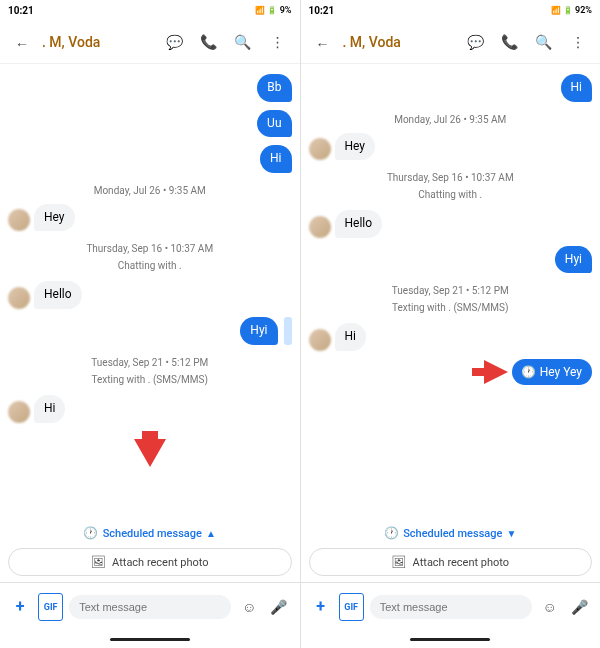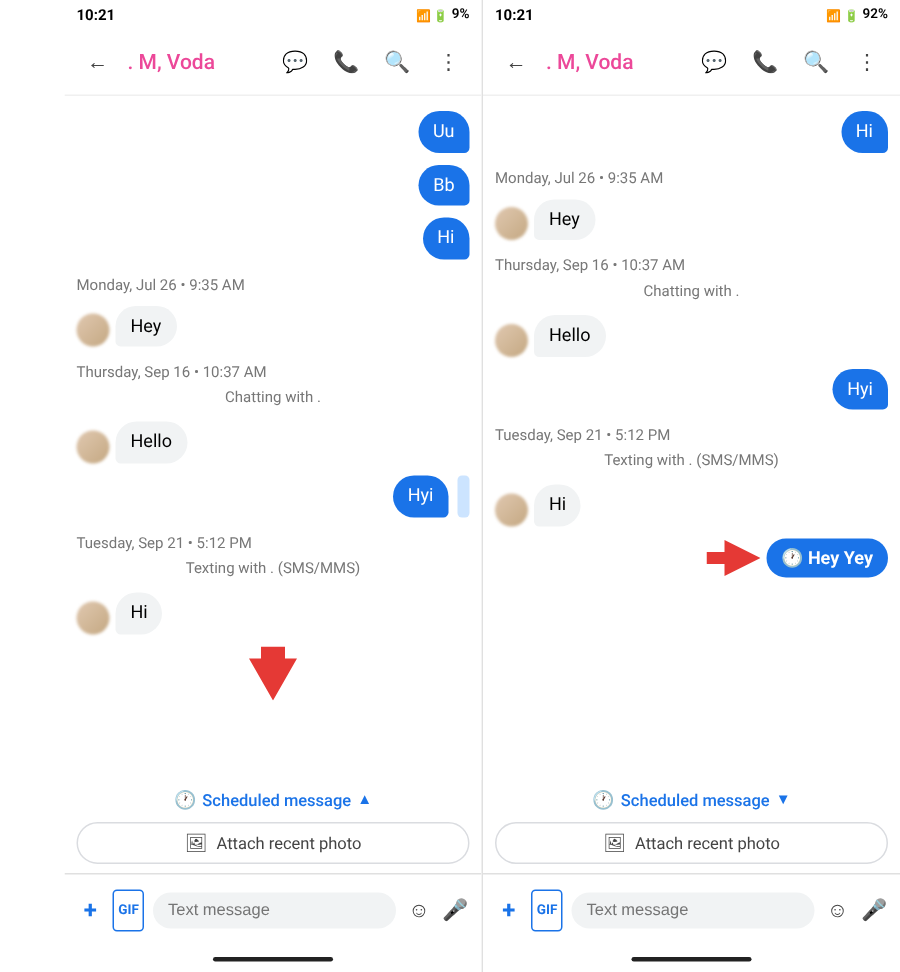--- a/index.html
+++ b/index.html
@@ -10,21 +10,20 @@
       background: #fff;
       display: flex;
       flex-direction: column;
       overflow: hidden;
     }
 
     .screen-container {
       display: flex;
       flex: 1;
       overflow: hidden;
-      padding-left: 43px;
     }
 
     .screen {
       flex: 1;
       display: flex;
       flex-direction: column;
       border-right: 1px solid #e0e0e0;
       background: #fff;
       overflow: hidden;
     }
@@ -54,21 +53,21 @@
       background: #fff;
       height: 44px;
       border-bottom: 1px solid #f0f0f0;
       gap: 6px;
     }
 
     .app-bar-title {
       flex: 1;
       font-size: 14px;
       font-weight: 500;
-      color: #ec4899;
+      color: #a16207;
     }
 
     .icon-btn {
       width: 28px;
       height: 28px;
       display: flex;
       align-items: center;
       justify-content: center;
       border-radius: 50%;
       cursor: pointer;
@@ -117,20 +116,21 @@
     }
 
     .bubble.received {
       background: #f1f3f4;
       color: #000;
       border-bottom-left-radius: 4px;
       text-align: center;
     }
 
     .date-label {
+      text-align: center;
       font-size: 10px;
       color: #777;
       margin: 6px 0 2px;
     }
 
     .sub-label {
       text-align: center;
       font-size: 10px;
       color: #777;
       margin: 0 0 4px;
@@ -233,25 +233,25 @@
       <div class="app-bar-title">. M, Voda</div>
       <div class="icon-btn">💬</div>
       <div class="icon-btn">📞</div>
       <div class="icon-btn">🔍</div>
       <div class="icon-btn">⋮</div>
     </div>
 
     <div class="chat-area">
 
       <div class="bubble-row sent">
+        <div class="bubble sent">Bb</div>
+      </div>
+
+      <div class="bubble-row sent">
         <div class="bubble sent">Uu</div>
-      </div>
-
-      <div class="bubble-row sent">
-        <div class="bubble sent">Bb</div>
       </div>
 
       <div class="bubble-row sent">
         <div class="bubble sent">Hi</div>
       </div>
 
       <div class="date-label">Monday, Jul 26 • 9:35 AM</div>
 
       <div class="bubble-row received">
         <div class="avatar-blur"></div>
@@ -363,21 +363,21 @@
         <div class="bubble received">Hi</div>
       </div>
 
       <div class="bubble-row sent" style="align-items:center;gap:4px;">
 
         <svg width="36" height="24" viewBox="0 0 36 24" style="flex-shrink:0;">
           <polygon points="36,12 12,0 12,8 0,8 0,16 12,16 12,24" fill="#e53935"></polygon>
         </svg>
         <div style="display:flex;align-items:center;gap:3px;background:#1a73e8;border-radius:16px;padding:6px 10px;">
           <span style="font-size:12px;color:#fff;">🕐</span>
-          <span style="font-size:12px;color:#fff;font-weight:700;">Hey Yey</span>
+          <span style="font-size:12px;color:#fff;font-weight:400;">Hey Yey</span>
         </div>
       </div>
     </div>
 
     <div class="scheduled-bar">
       <span style="font-size:12px;">🕐</span>
       <span style="font-size:11px;color:#1a73e8;font-weight:500;">Scheduled message</span>
       <span style="font-size:10px;color:#1a73e8;">▼</span>
     </div>
 

